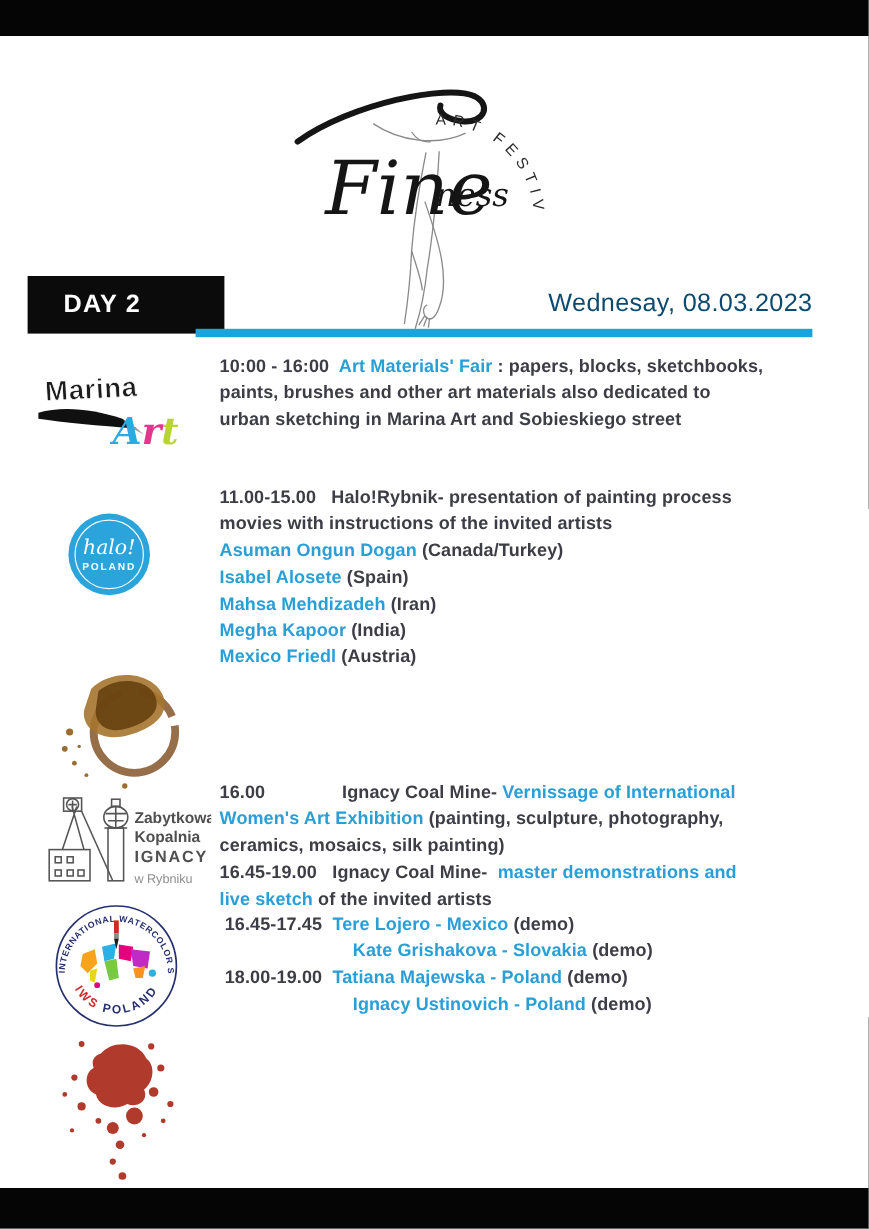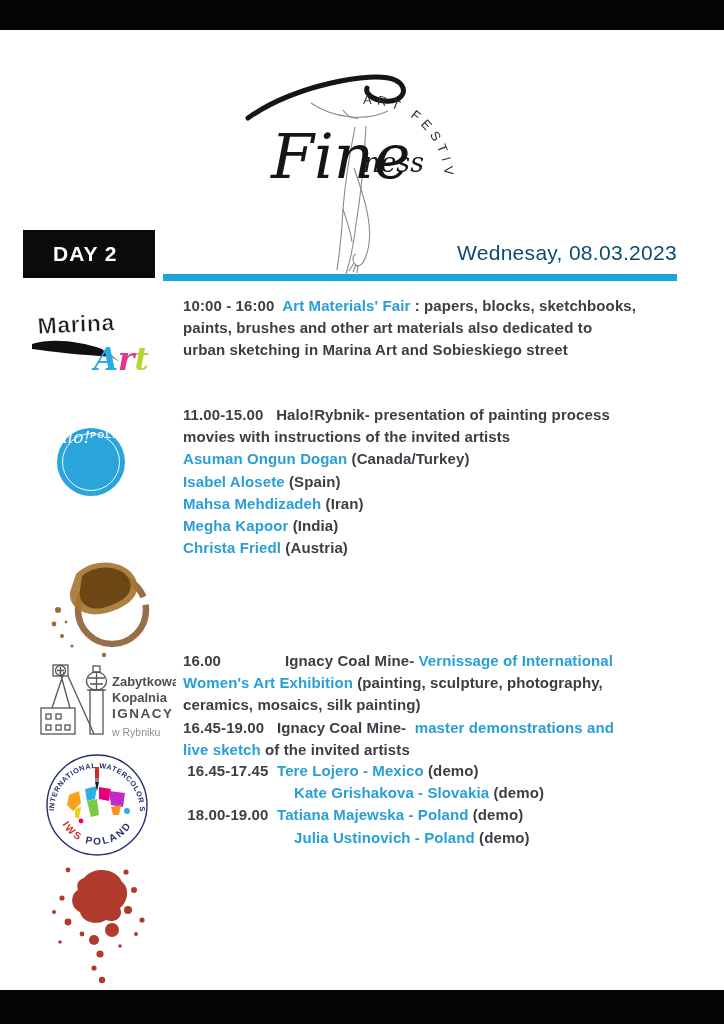--- a/index.html
+++ b/index.html
@@ -10,21 +10,21 @@
   .page{
     position:relative;width:724px;height:1024px;margin:0 auto;
     background:#ffffff;overflow:hidden;
     font-family:"Liberation Sans",sans-serif;
   }
   .bar{position:absolute;left:0;width:724px;background:#050505;}
   .bar.top{top:0;height:30px;}
   .bar.bottom{top:990px;height:34px;}
 
   .day-box{
-    position:absolute;left:23px;top:230px;width:132px;height:48px;
+    position:absolute;left:23px;top:230px;width:164px;height:48px;
     background:#0b0b0b;color:#fff;font-weight:bold;font-size:21px;
     letter-spacing:1px;line-height:48px;padding-left:30px;box-sizing:border-box;
   }
   .date-label{
     position:absolute;top:241px;right:47px;
     font-size:21px;color:#0c4a6e;font-weight:normal;letter-spacing:.3px;
   }
   .divider{
     position:absolute;left:163px;top:274px;width:514px;height:7px;
     background:#1ba3da;
@@ -35,21 +35,21 @@
     font-size:15px;font-weight:bold;line-height:22.2px;
     color:var(--dark);white-space:pre;letter-spacing:.1px;
   }
   .seg-accent{color:var(--accent);}
 
   .logo-slot{position:absolute;}
 
   
   .halo-circle{
     position:absolute;left:57px;top:428px;width:68px;height:68px;border-radius:50%;
-    background:#2aa4da;display:flex;flex-direction:row;justify-content:center;
+    background:#2aa4da;display:flex;flex-direction:column;align-items:center;justify-content:center;
   }
   .halo-circle::before{
     content:"";position:absolute;left:5px;top:5px;right:5px;bottom:5px;
     border:1.5px solid rgba(255,255,255,.95);border-radius:50%;
   }
   .halo-script{font-family:"DejaVu Serif",serif;font-style:italic;font-size:17px;color:#fff;line-height:15px;margin-top:2px;}
   .halo-caps{font-size:8.5px;font-weight:bold;color:#fff;letter-spacing:1.5px;margin-top:2px;}
 </style>
 </head>
 <body>
@@ -101,21 +101,21 @@
   <div class="halo-circle">
     <span class="halo-script">halo!</span>
     <span class="halo-caps">POLAND</span>
   </div>
   <div class="event-text" style="top:404px;"><span>11.00-15.00   Halo!Rybnik- presentation of painting process
 movies with instructions of the invited artists
 </span><span class="seg-accent">Asuman Ongun Dogan</span><span> (Canada/Turkey)
 </span><span class="seg-accent">Isabel Alosete</span><span> (Spain)
 </span><span class="seg-accent">Mahsa Mehdizadeh</span><span> (Iran)
 </span><span class="seg-accent">Megha Kapoor</span><span> (India)
-</span><span class="seg-accent">Christa Friedl</span><span> (Austria)</span></div>
+</span><span class="seg-accent">Mexico Friedl</span><span> (Austria)</span></div>
 
   <svg class="logo-slot" style="left:42px;top:552px;" width="118" height="110" viewBox="0 0 118 110">
     <circle cx="70" cy="58" r="34" fill="none" stroke="#7d4a1d" stroke-width="6.5" opacity="0.8" stroke-dasharray="150 14 36 8"></circle>
     <path d="M34,22 C52,4 86,8 94,28 C100,44 84,56 64,61 C44,66 26,56 28,40 Z" fill="#a5742f" opacity="0.9"></path>
     <path d="M40,24 C56,10 84,14 88,30 C92,44 76,52 60,56 C46,59 36,50 38,38 Z" fill="#66400f" opacity="0.9"></path>
     <g fill="#9c6d30">
       <circle cx="16" cy="58" r="3"></circle>
       <circle cx="12" cy="72" r="2.4"></circle>
       <circle cx="20" cy="84" r="2"></circle>
       <circle cx="30" cy="94" r="1.6"></circle>
@@ -183,21 +183,21 @@
     </g>
     <g>
       <rect x="50" y="14" width="4" height="11" fill="#cf2a2a"></rect>
       <rect x="50" y="25" width="4" height="4" fill="#8a8a8a"></rect>
       <polygon points="50,29 54,29 52,38" fill="#1b1b1b"></polygon>
     </g>
   </svg>
   <div class="event-text" style="top:760px;"><span> 16.45-17.45  </span><span class="seg-accent">Tere Lojero - Mexico</span><span> (demo)
                           </span><span class="seg-accent">Kate Grishakova - Slovakia</span><span> (demo)
  </span><span>18.00-19.00  </span><span class="seg-accent">Tatiana Majewska - Poland</span><span> (demo)
-                          </span><span class="seg-accent">Julia Ustinovich - Poland</span><span> (demo)</span></div>
+                          </span><span class="seg-accent">Ignacy Ustinovich - Poland</span><span> (demo)</span></div>
 
   <svg class="logo-slot" style="left:38px;top:850px;" width="122" height="136" viewBox="0 0 122 136">
     <g fill="#b03a2c">
       <path d="M46,28 C56,16 78,18 84,32 C92,38 90,52 82,58 C86,66 78,74 68,70 C58,76 44,72 42,62 C32,58 32,44 40,40 C38,34 40,30 46,28 Z"></path>
       <circle cx="58" cy="44" r="16"></circle>
       <circle cx="74" cy="80" r="7"></circle>
       <circle cx="56" cy="90" r="5"></circle>
       <circle cx="90" cy="60" r="4"></circle>
       <circle cx="96" cy="40" r="3"></circle>
       <circle cx="88" cy="22" r="2.6"></circle>

